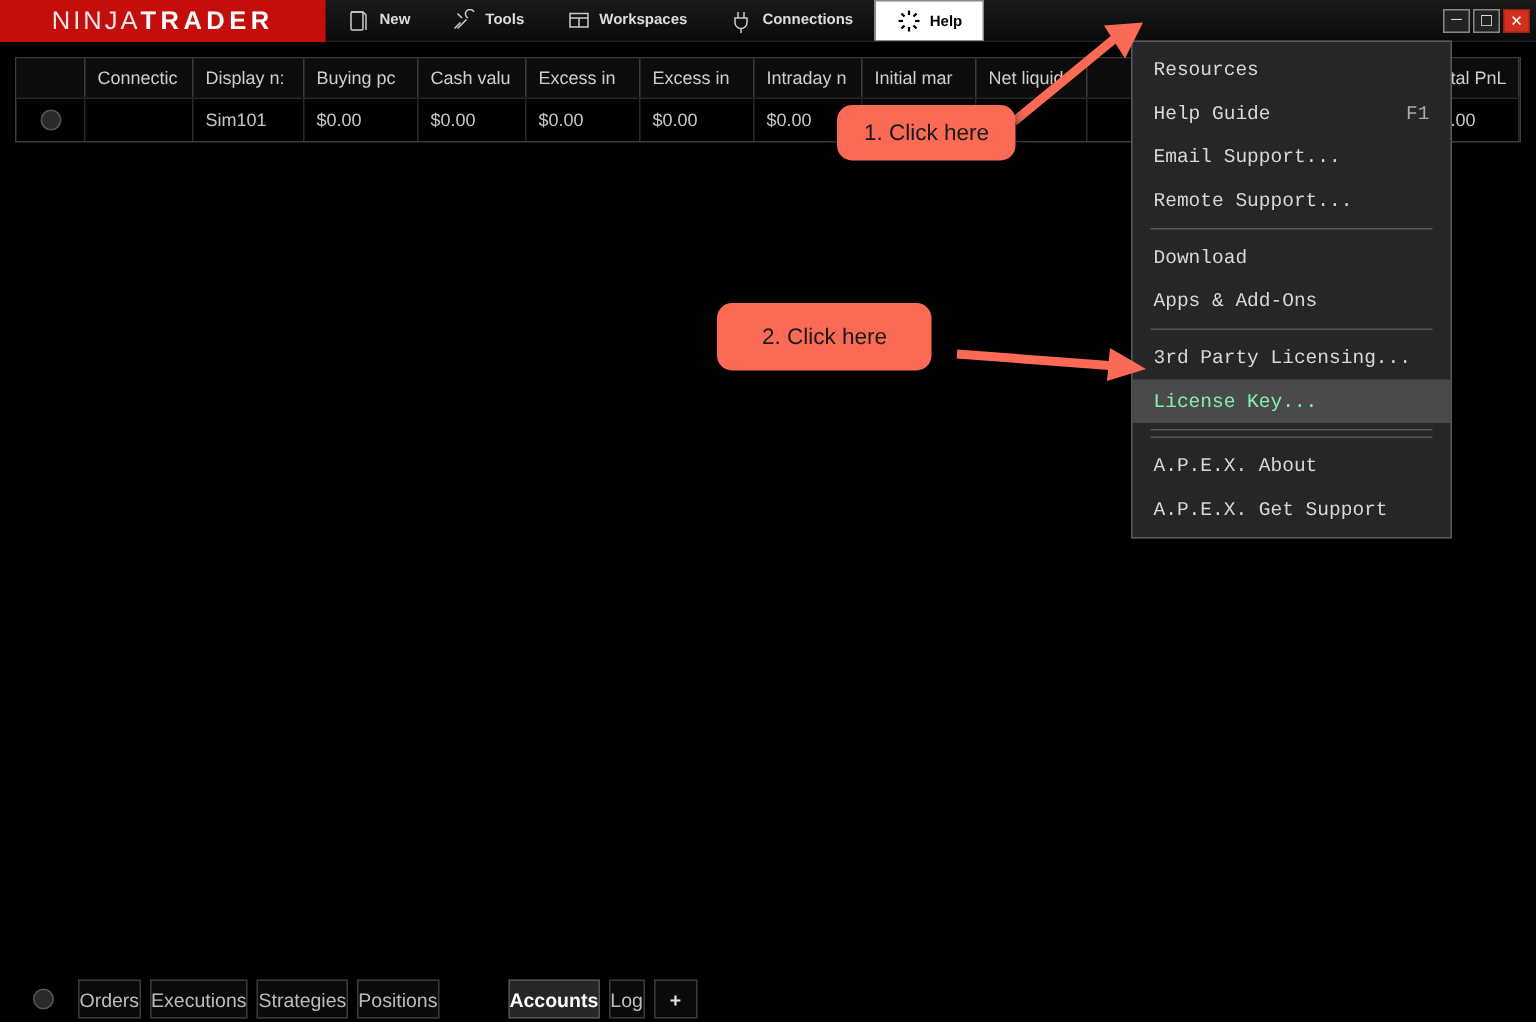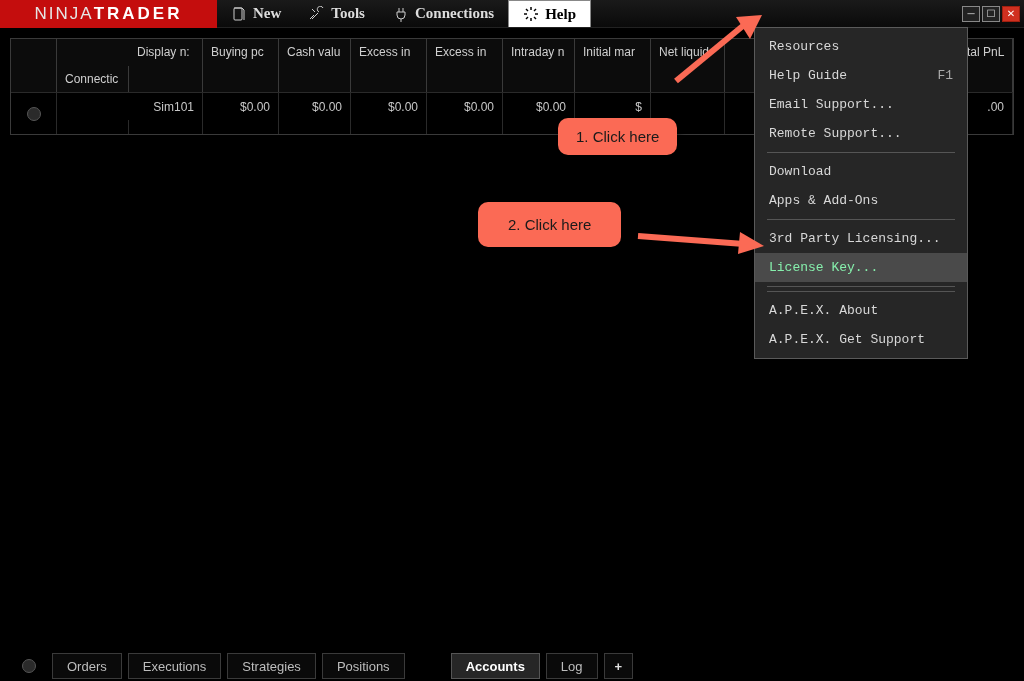--- a/index.html
+++ b/index.html
@@ -28,23 +28,22 @@
     font-size: 17px; letter-spacing: 2px; font-weight: 500;
     font-family: 'Arial Narrow', Arial, sans-serif;
   }
   .logo .thin { color: #e5e5e5; font-weight: 300; }
   .logo .bold { font-weight: 700; letter-spacing: 3px; }
 
   .menu-items { display: flex; align-items: center; }
   .menu-item {
     display: flex; align-items: center; gap: 6px;
     padding: 0 14px; height: 100%;
-    color: #ddd; font-size: 15px; font-weight: bold;
+    color: #ddd; font-size: 10px; font-weight: bold;
     cursor: pointer;
-    font-family: Liberation Serif, serif;
   }
   .menu-item.open {
     background: #fff; color:#000;
     border:1px solid #888; border-bottom:none;
   }
   .menu-icon { width:16px; height:16px; display:inline-flex; align-items:center; justify-content:center; }
   .menu-icon svg { stroke:#ccc; fill:none; }
   .menu-item.open .menu-icon svg { stroke:#000; }
 
   .window-controls {
@@ -86,50 +85,50 @@
     border:1px solid #3a3a3a;
   }
   .grid-header {
     display:flex; background:#0c0c0c;
   }
   .grid-header .col {
     border-right:1px solid #3a3a3a;
     padding:6px 8px; font-size:12px; color:#cfcfcf;
     white-space:nowrap; overflow:hidden; text-overflow:clip;
   }
-  .grid-row { display:flex; border-top:1px solid #2a2a2a;text-align:right; }
+  .grid-row { display:flex; border-top:1px solid #2a2a2a; }
   .grid-row .cell {
     border-right:1px solid #2a2a2a;
     padding:7px 8px; font-size:12px; color:#c8c8c8;
     white-space:nowrap; overflow:hidden;
   }
   .status-dot {
     width:14px;height:14px;border-radius:50%;
     background:#2a2a2a;border:1px solid #555;
     display:inline-block;
   }
 
   
   .c0{width:46px;display:flex;align-items:center;justify-content:center;}
-  .c1{width:72px;margin-top:27px;} .c2{width:74px;} .c3{width:76px;} .c4{width:72px;}
+  .c1{width:72px;} .c2{width:74px;} .c3{width:76px;} .c4{width:72px;}
   .c5{width:76px;} .c6{width:76px;} .c7{width:72px;} .c8{width:76px;}
   .c9{width:74px;} .c10{flex:1;} .c11{width:54px;}
 
   
   .tabstrip {
     position:absolute; bottom:2px; left:12px; right:12px;
     display:flex; align-items:stretch; height:26px;
     gap:6px;
   }
   .tabstrip .dot-holder{
     width:34px; display:flex; align-items:center; justify-content:center;
   }
   .tab {
     border:1px solid #3a3a3a; background:#0a0a0a;
-    color:#bdbdbd; padding:0 14px; font-size:13px;
+    color:#bdbdbd; padding:0 0; font-size:13px;
     display:flex; align-items:center; cursor:pointer;
   }
   .tab.active { background:#262626; color:#fff; font-weight:bold; border-color:#555;margin-left:40px; }
   .tab.plus { padding:0 10px; font-weight:bold; color:#e0e0e0; }
 
   
   .callout {
     position:absolute;
     background:#fb6a55;
     color:#1a1a1a;
@@ -166,20 +165,29 @@
       <span>New</span>
     </div>
     <div class="menu-item">
       <span class="menu-icon">
         <svg viewBox="0 0 16 16" width="16" height="16">
             <path d="M3 13 L9 7 M10 6 A3 3 0 1 1 14 2"></path>
             <path d="M3 3 L6 6 M1 13 L5 9"></path>
           </svg>
       </span>
       <span>Tools</span>
+    </div>
+    <div class="menu-item">
+      <span class="menu-icon">
+        <svg viewBox="0 0 16 16" width="16" height="16">
+            <rect x="2" y="3" width="12" height="9"></rect>
+            <path d="M2 6 H14 M8 6 V12"></path>
+          </svg>
+      </span>
+      <span>Workspaces</span>
     </div>
     <div class="menu-item">
       <span class="menu-icon">
         <svg viewBox="0 0 16 16" width="16" height="16">
             <path d="M6 2 V6 M10 2 V6 M4 6 H12 V9 A4 4 0 0 1 4 9 Z M8 13 V16"></path>
           </svg>
       </span>
       <span>Connections</span>
     </div>
     <div class="menu-item open">
@@ -254,21 +262,21 @@
     <div class="cell c5">$0.00</div>
     <div class="cell c6">$0.00</div>
     <div class="cell c7">$0.00</div>
     <div class="cell c8">$</div>
     <div class="cell c9"></div>
     <div class="cell c10"></div>
     <div class="cell c11">.00</div>
   </div>
 </div>
 
-<div class="callout" style="top:70px; left:558px;margin-top:48px;">1. Click here</div>
+<div class="callout" style="top:70px; left:558px;">1. Click here</div>
 <div class="arrow" style="top:15px; left:674px;">
   <svg width="90" height="70">
     <path class="arrow-stroke" d="M2 66 L70 10"></path>
     <polygon class="arrow-head" points="62,2 88,0 76,24"></polygon>
   </svg>
 </div>
 
 <div class="callout" style="top:202px; left:478px; padding:14px 30px;">2. Click here</div>
 <div class="arrow" style="top:222px; left:636px;">
   <svg width="130" height="30">

